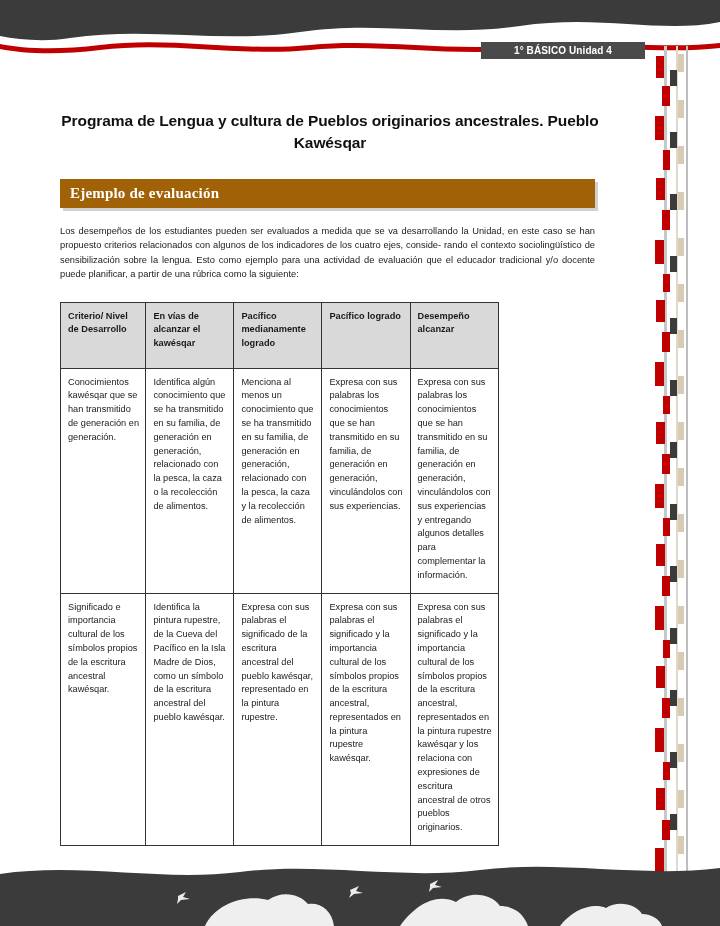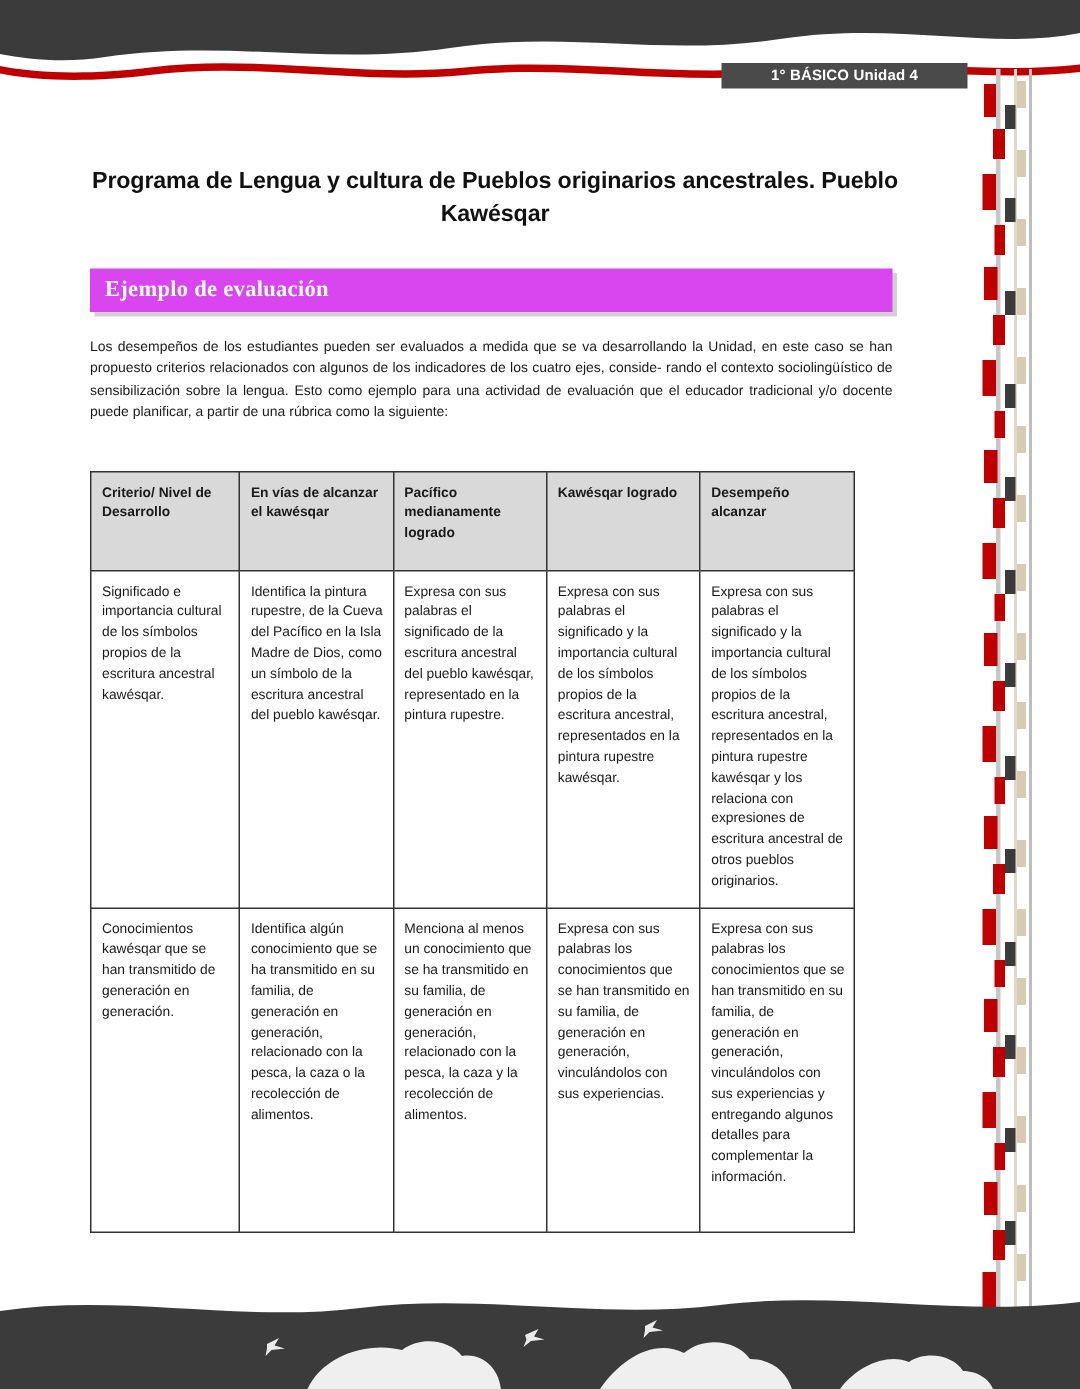--- a/index.html
+++ b/index.html
@@ -90,21 +90,21 @@
     line-height: 1.45;
     margin: 0 0 0 0;
     color: #111111;
     letter-spacing: -0.1px;
   }
 
   .section-bar {
     margin-top: 24px;
     width: 535px;
     height: 29px;
-    background: #d946ef;
+    background: #a16207;
     display: flex;
     align-items: center;
     box-shadow: 3px 3px 0 rgba(0,0,0,0.18);
   }
   .section-bar .label {
     color: #ffffff;
     font-family: "Liberation Serif", serif;
     font-weight: bold;
     font-style: normal;
     font-size: 15px;
@@ -116,23 +116,23 @@
     margin-top: 16px;
     width: 535px;
     font-size: 9.3px;
     line-height: 1.55;
     text-align: justify;
     color: #1a1a1a;
   }
 
   
   table.rubric {
-    margin-top: 32px;
+    margin-top: 20px;
     border-collapse: collapse;
-    width: 510px;
+    width: 439px;
     table-layout: fixed;
   }
   table.rubric td, table.rubric th {
     border: 1px solid #333333;
     vertical-align: top;
     padding: 7px 6px 10px 7px;
     font-size: 9.2px;
     line-height: 1.5;
     text-align: left;
   }
@@ -260,39 +260,39 @@
           <col class="col2">
           <col class="col3">
           <col class="col4">
           <col class="col5">
       </colgroup>
       <thead>
         <tr>
           <th>Criterio/ Nivel de Desarrollo</th>
           <th>En vías de alcanzar el kawésqar</th>
           <th>Pacífico medianamente logrado</th>
-          <th>Kawésqar logrado</th>
+          <th>Pacífico logrado</th>
           <th>Desempeño alcanzar</th>
         </tr>
       </thead>
       <tbody>
+        <tr>
+          <td>Conocimientos kawésqar que se han transmitido de generación en generación.</td>
+          <td>Identifica algún conocimiento que se ha transmitido en su familia, de generación en generación, relacionado con la pesca, la caza o la recolección de alimentos.</td>
+          <td>Menciona al menos un conocimiento que se ha transmitido en su familia, de generación en generación, relacionado con la pesca, la caza y la recolección de alimentos.</td>
+          <td>Expresa con sus palabras los conocimientos que se han transmitido en su familia, de generación en generación, vinculándolos con sus experiencias.</td>
+          <td>Expresa con sus palabras los conocimientos que se han transmitido en su familia, de generación en generación, vinculándolos con sus experiencias y entregando algunos detalles para complementar la información.</td>
+        </tr>
         <tr>
           <td>Significado e importancia cultural de los símbolos propios de la escritura ancestral kawésqar.</td>
           <td>Identifica la pintura rupestre, de la Cueva del Pacífico en la Isla Madre de Dios, como un símbolo de la escritura ancestral del pueblo kawésqar.</td>
           <td>Expresa con sus palabras el significado de la escritura ancestral del pueblo kawésqar, representado en la pintura rupestre.</td>
           <td>Expresa con sus palabras el significado y la importancia cultural de los símbolos propios de la escritura ancestral, representados en la pintura rupestre kawésqar.</td>
           <td>Expresa con sus palabras el significado y la importancia cultural de los símbolos propios de la escritura ancestral, representados en la pintura rupestre kawésqar y los relaciona con expresiones de escritura ancestral de otros pueblos originarios.</td>
         </tr>
-        <tr>
-          <td>Conocimientos kawésqar que se han transmitido de generación en generación.</td>
-          <td>Identifica algún conocimiento que se ha transmitido en su familia, de generación en generación, relacionado con la pesca, la caza o la recolección de alimentos.</td>
-          <td>Menciona al menos un conocimiento que se ha transmitido en su familia, de generación en generación, relacionado con la pesca, la caza y la recolección de alimentos.</td>
-          <td>Expresa con sus palabras los conocimientos que se han transmitido en su familia, de generación en generación, vinculándolos con sus experiencias.</td>
-          <td>Expresa con sus palabras los conocimientos que se han transmitido en su familia, de generación en generación, vinculándolos con sus experiencias y entregando algunos detalles para complementar la información.</td>
-        </tr>
       </tbody>
     </table>
 
   </div>
 
   <div class="bottom-band">
     <svg width="720" height="70" viewBox="0 0 720 70" xmlns="http://www.w3.org/2000/svg">
       <path d="M0,18 C80,6 160,26 240,16 C320,6 400,24 480,14 C560,4 640,22 720,12 L720,70 L0,70 Z" fill="#3b3b3b"></path>
       <g fill="#ffffff" opacity="0.92">
         <path d="M205,70 C215,48 245,38 268,44 C282,34 300,38 308,48 C320,46 332,54 334,70 Z"></path>

